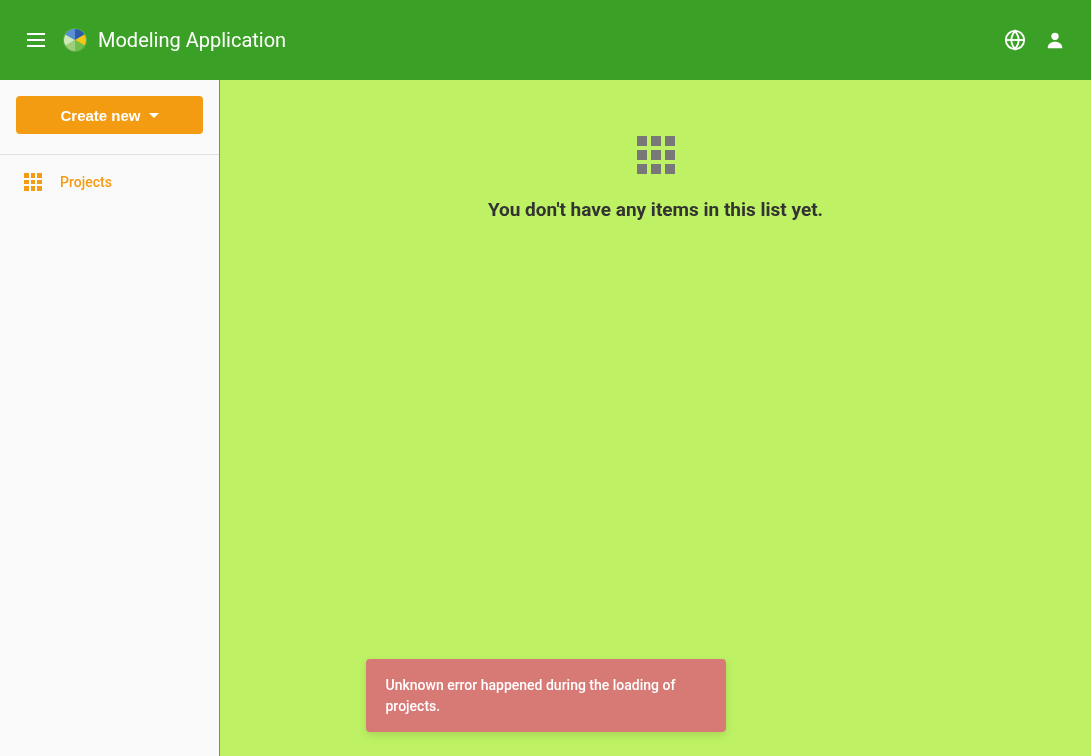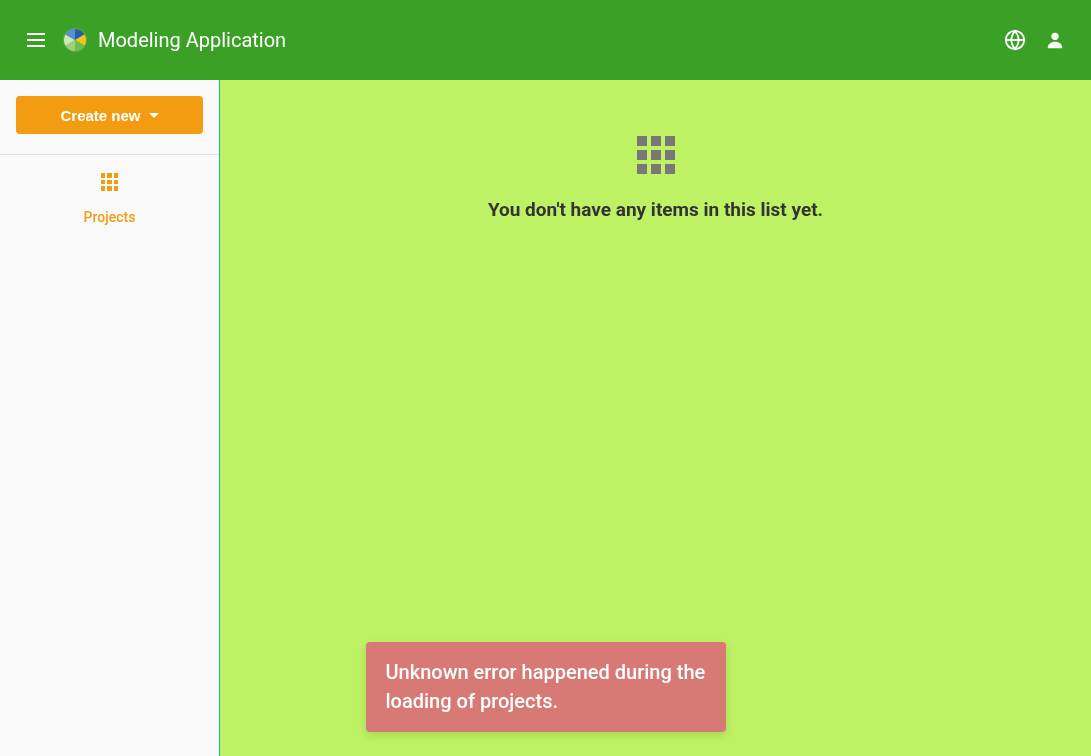--- a/index.html
+++ b/index.html
@@ -110,21 +110,20 @@
       background: #e0e0e0;
       margin: 20px -16px 0 -16px;
     }
     .sidebar-item {
       display: flex;
       align-items: center;
       gap: 18px;
       padding: 18px 8px 12px 8px;
       cursor: pointer;
       color: #f39c12;
-      flex-direction: column;
     }
     .apps-icon {
       width: 18px;
       height: 18px;
       display: grid;
       grid-template-columns: repeat(3, 1fr);
       grid-template-rows: repeat(3, 1fr);
       gap: 2px;
     }
     .apps-icon span {
@@ -164,21 +163,21 @@
     .toast {
       position: absolute;
       bottom: 24px;
       left: 50%;
       transform: translateX(-50%);
       background: #d77975;
       color: white;
       padding: 16px 20px;
       border-radius: 4px;
       width: 360px;
-      font-size: 20px;
+      font-size: 14px;
       font-weight: 500;
       line-height: 1.45;
       box-shadow: 0 3px 8px rgba(0,0,0,0.12);
     }
   </style>
 </head>
 <body>
 
 <div class="header">
   <div class="menu-btn">

